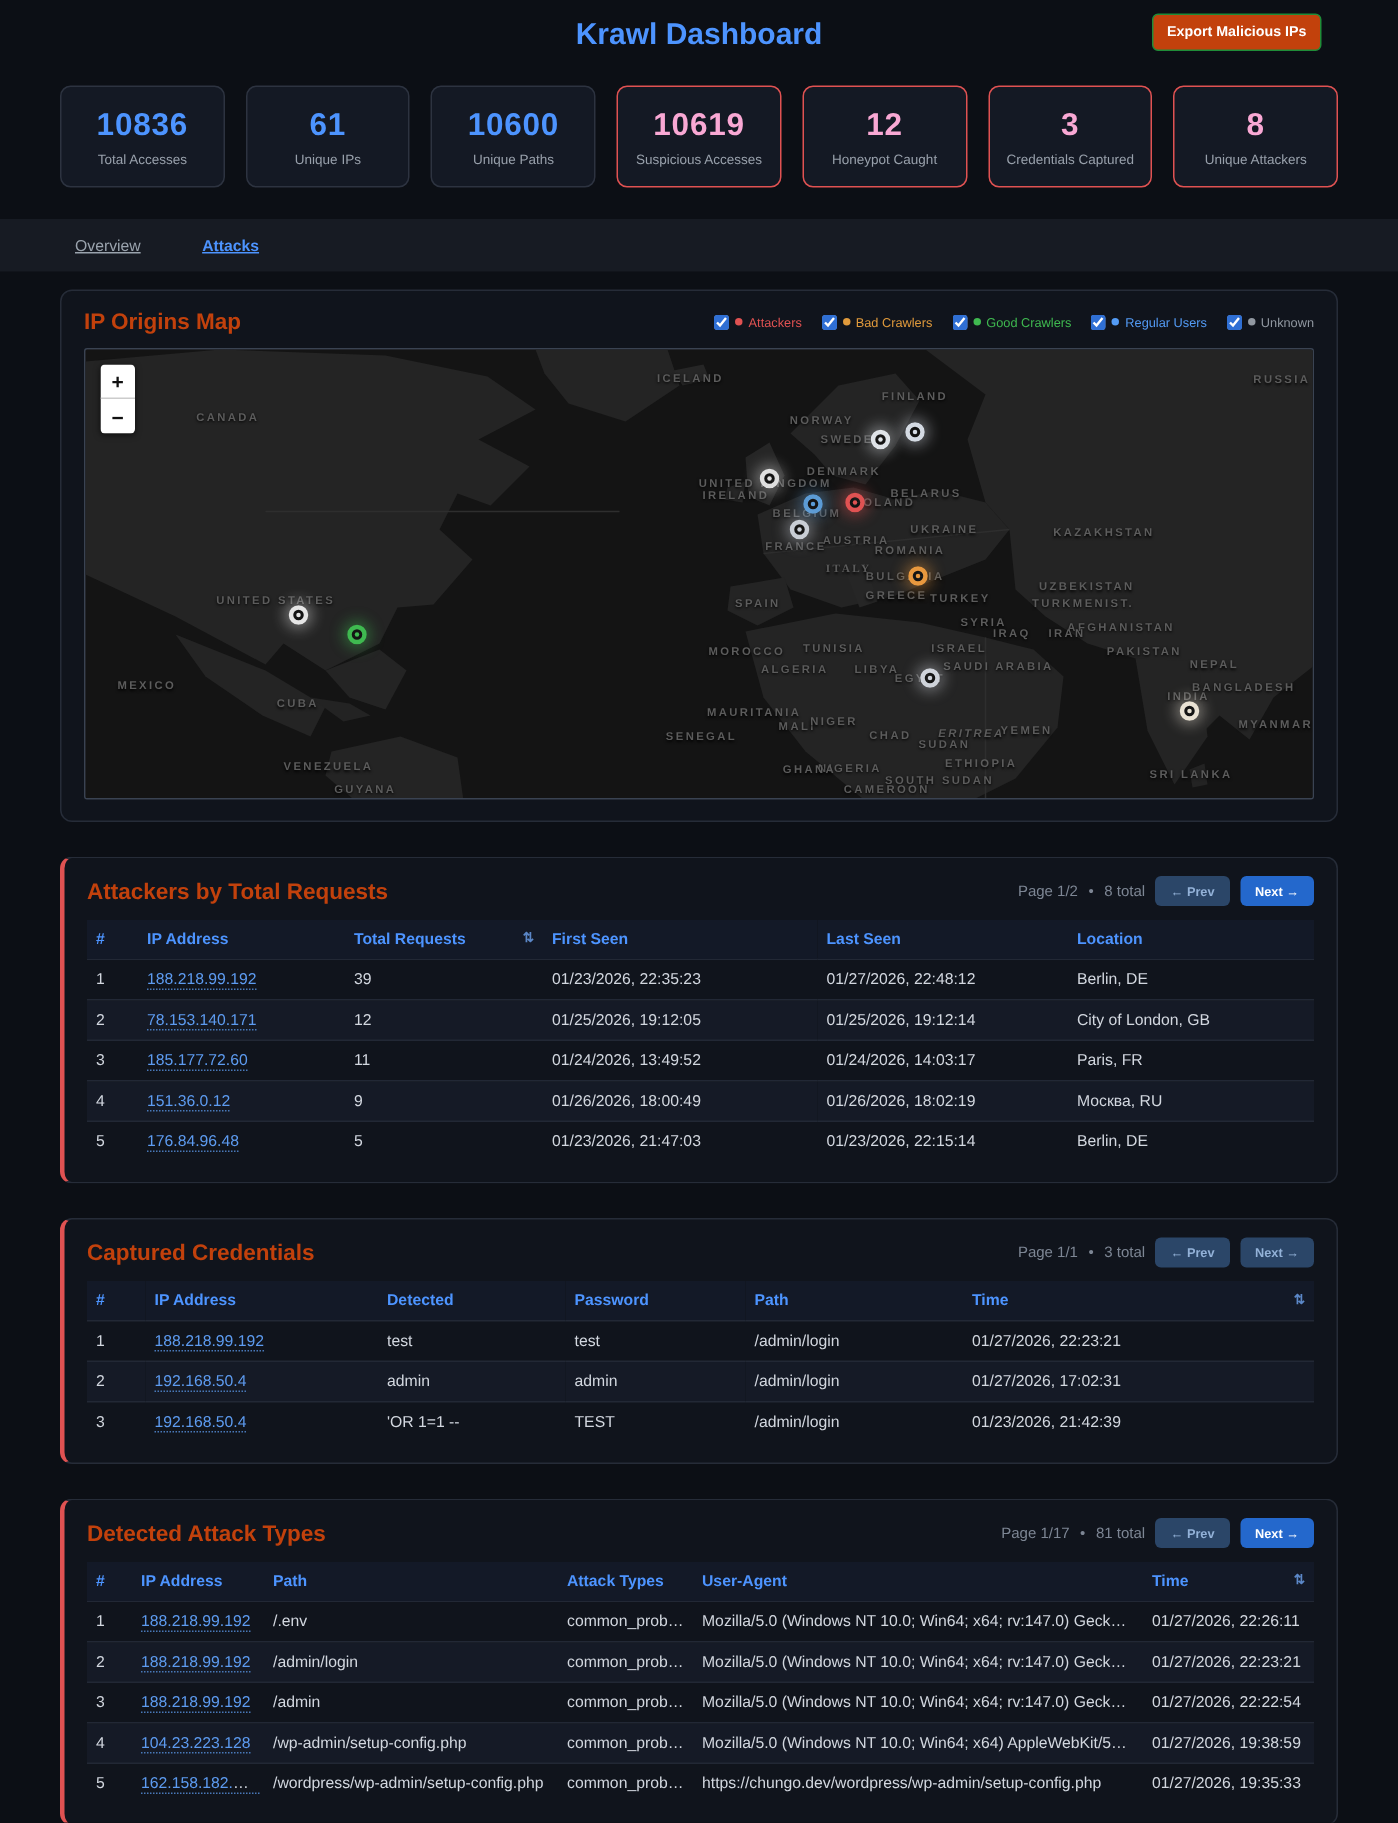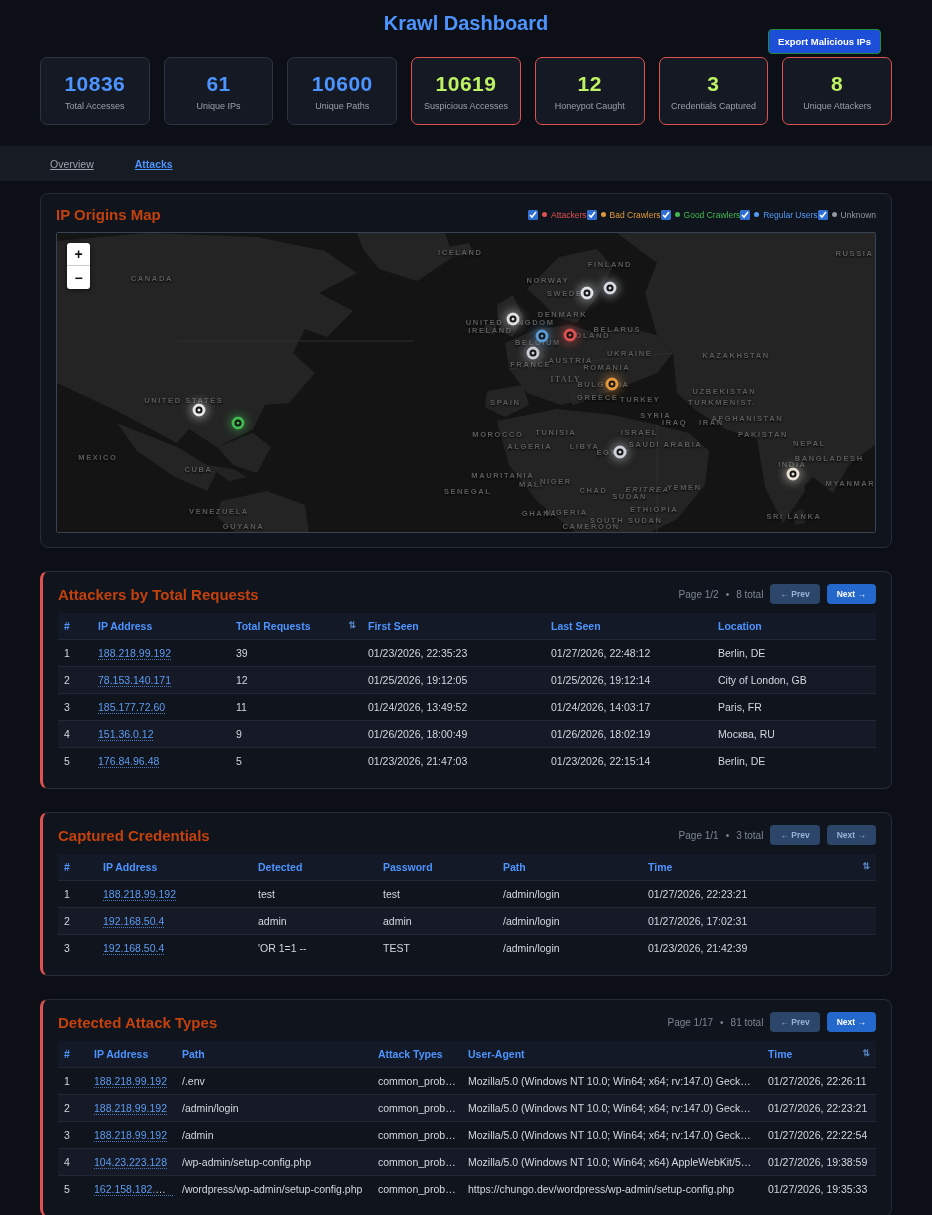--- a/index.html
+++ b/index.html
@@ -3,47 +3,47 @@
 <meta charset="utf-8">
 <style>
   * { box-sizing: border-box; margin: 0; padding: 0; }
   html,body { background:#0c0f15; width:932px; height:1215px; overflow:hidden;
     font-family:"Liberation Sans", sans-serif; color:#d6dae2; }
   .page { position:relative; width:932px; height:1215px; }
 
   
   .topbar { position:relative; height:46px; }
   .app-title { text-align:center; padding-top:12px; font-size:20px; font-weight:bold; color:#4d94ff; }
-  .export-btn { position:absolute; top:9px; right:51px; background:#1d4ed8; border:1px solid #1f8c38;
+  .export-btn { position:absolute; top:9px; right:51px; background:#c2410c; border:1px solid #1f8c38;
     color:#fff; font-size:9.5px; font-weight:bold; padding:6px 9px; border-radius:4px; cursor:pointer;
-    font-family:"Liberation Sans", sans-serif;margin-top:20px; }
+    font-family:"Liberation Sans", sans-serif; }
 
   
   .stats { display:flex; gap:14px; margin:11px 40px 0; }
   .stat-card { flex:1; background:#141924; border:1px solid #2d3340; border-radius:7px;
     height:68px; display:flex; flex-direction:column; align-items:center; justify-content:center; gap:5px; }
   .stat-card.alert { border-color:#e05252; }
   .stat-value { font-size:21px; font-weight:bold; color:#4d94ff; letter-spacing:.5px;text-align:right; }
-  .stat-card.alert .stat-value { color:#bef264; }
+  .stat-card.alert .stat-value { color:#f9a8d4; }
   .stat-label { font-size:9px; color:#98a0ab; }
 
   
   .tabbar { margin-top:21px; background:#171b23; padding:12px 0 11px 50px; display:flex; gap:41px; }
   .tab { font-size:10.5px; text-decoration:underline; cursor:pointer; }
   .tab.inactive { color:#9aa3ad; }
   .tab.active { color:#4d94ff; font-weight:bold; }
 
   
   .panel { margin:12px 40px 0; background:#10141c; border:1px solid #262c38; border-radius:8px; padding:12px 15px 14px; position:relative; }
   .panel.red-edge { border-left:3px solid #e05252; margin-top:23px; }
   .panel-title { font-size:15px; font-weight:bold; color:#c2410c; }
   .panel-head { display:flex; align-items:center; justify-content:space-between; margin-bottom:9px; }
 
   
-  .legend { display:flex; align-items:flex-start; gap:0; }
+  .legend { display:flex; align-items:flex-start; gap:13px; }
   .legend-item { display:flex; align-items:center; gap:4px; font-size:8.5px; }
   .legend-item input { width:10px; height:10px; accent-color:#2f6fd4; cursor:pointer; }
   .dot { width:5px; height:5px; border-radius:50%; display:inline-block; }
   .map { position:relative; height:301px; background:#141414; border:1px solid #3a4352; border-radius:2px; overflow:hidden; }
   .map svg { position:absolute; inset:0; }
   .map-label { position:absolute; transform:translate(-50%,-50%); color:#5c5c5c; font-size:7.5px;
     font-weight:bold; letter-spacing:1.6px; white-space:nowrap; text-shadow:0 1px 2px #000; }
   .marker { position:absolute; width:13px; height:13px; border-radius:50%; border:3px solid #ccc;
     background:rgba(18,18,18,.85); transform:translate(-50%,-50%); cursor:pointer; display:flex; align-items:center; justify-content:center; }
   .mdot { width:3px; height:3px; border-radius:50%; }

